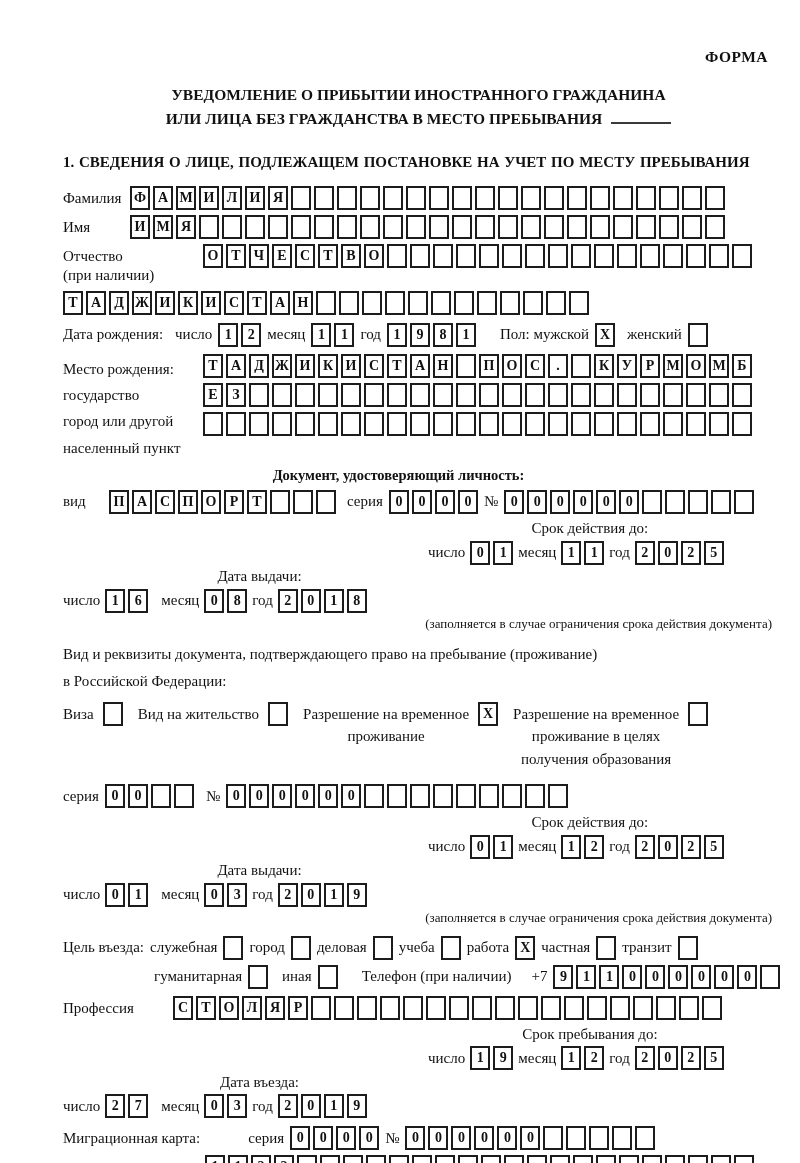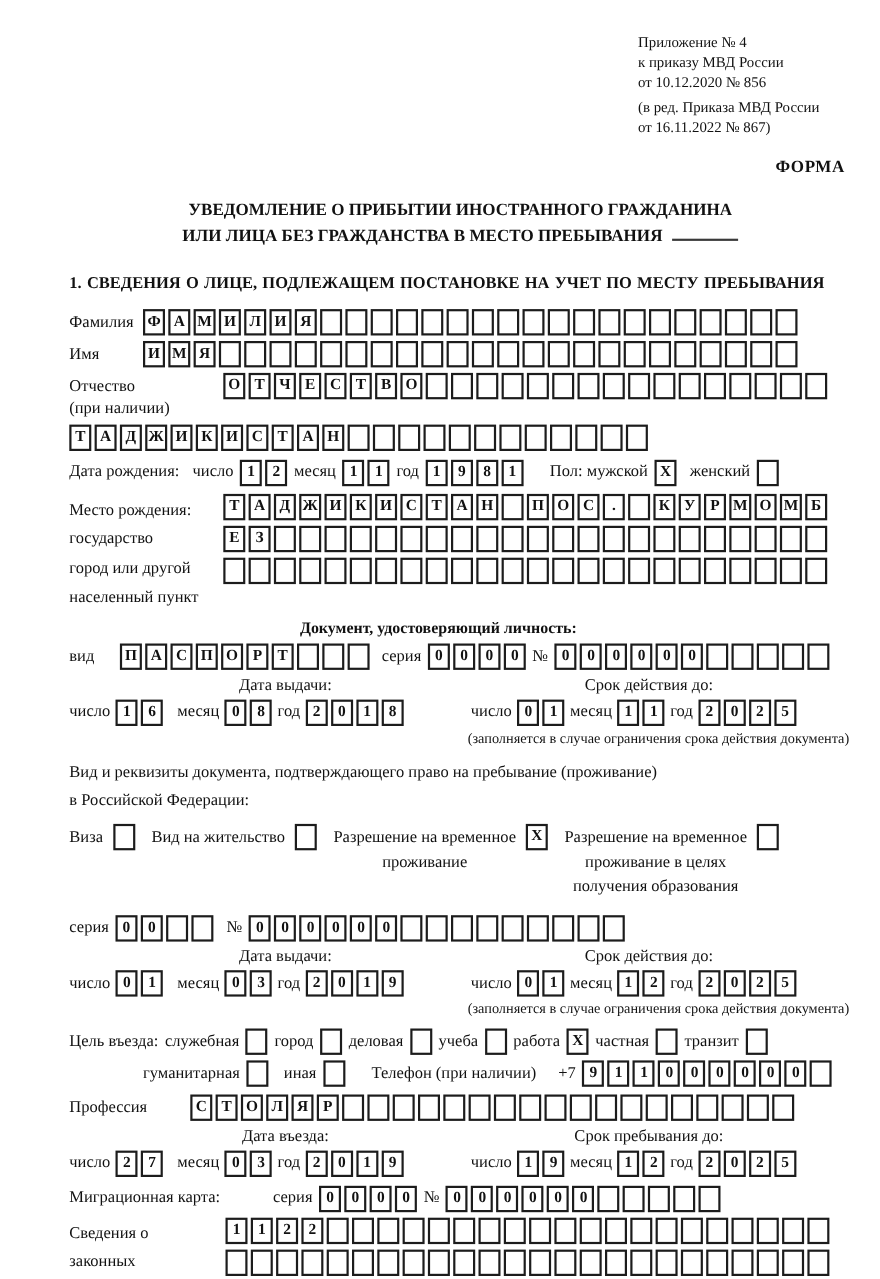--- a/index.html
+++ b/index.html
@@ -38,51 +38,44 @@
   .stack { display:flex; flex-direction:column; gap:5px; }
   .lblblock { line-height:1.76; padding-top:2px; }
 
   .irow { display:flex; align-items:center; gap:6px; margin-bottom:5px; flex-wrap:nowrap; }
   .irow .t { white-space:nowrap; }
 
   .doc-heading { text-align:center; font-weight:bold; font-size:14.5px; margin:3px 40px 5px 0; }
 
   
   .datepair { display:flex; margin-top:4px; }
-  .dg1 { width:365px; flex:none; }
+  .dg1 { width:365px; flex:none;margin-top:48px; }
   .dg-head { text-align:center; padding-left:28px; margin-bottom:2px; }
   .dg-row { display:flex; align-items:center; gap:5px; }
   .note-r { text-align:right; font-size:13px; margin:3px 2px 9px 0; }
 
   .intro { margin:2px 0 7px 0; line-height:1.75; }
 
   
   .permits { display:flex; align-items:flex-start; gap:15px; margin:4px 0 14px 0; }
   .opt { display:flex; align-items:flex-start; gap:9px; }
   .opt-label { text-align:center; line-height:1.5; padding-top:2px; white-space:nowrap; }
   .opt .cells { margin-top:1px; }
 
-  .purpose2 { margin-left:67px; }
+  .purpose2 { margin-left:91px; }
 
   
   .reps { display:flex; margin-top:3px; }
   .repl { width:142px; flex:none; line-height:1.73; padding-top:2px; }
 </style>
 </head>
 <body>
 
 <div class="page">
 
-  <div class="appendix">
-    <div>Приложение № 4</div>
-    <div>к приказу МВД России</div>
-    <div>от 10.12.2020 № 856</div>
-    <div class="gap">(в ред. Приказа МВД России</div>
-    <div>от 16.11.2022 № 867)</div>
-  </div>
   <div class="forma">ФОРМА</div>
 
   <div class="title">
     <div>УВЕДОМЛЕНИЕ О ПРИБЫТИИ ИНОСТРАННОГО ГРАЖДАНИНА</div>
     <div><span>ИЛИ ЛИЦА БЕЗ ГРАЖДАНСТВА В МЕСТО ПРЕБЫВАНИЯ</span><span class="uline"></span></div>
   </div>
 
   <div class="sec-heading">1. СВЕДЕНИЯ О ЛИЦЕ, ПОДЛЕЖАЩЕМ ПОСТАНОВКЕ НА УЧЕТ ПО МЕСТУ ПРЕБЫВАНИЯ</div>
 
   <div class="formbody">

